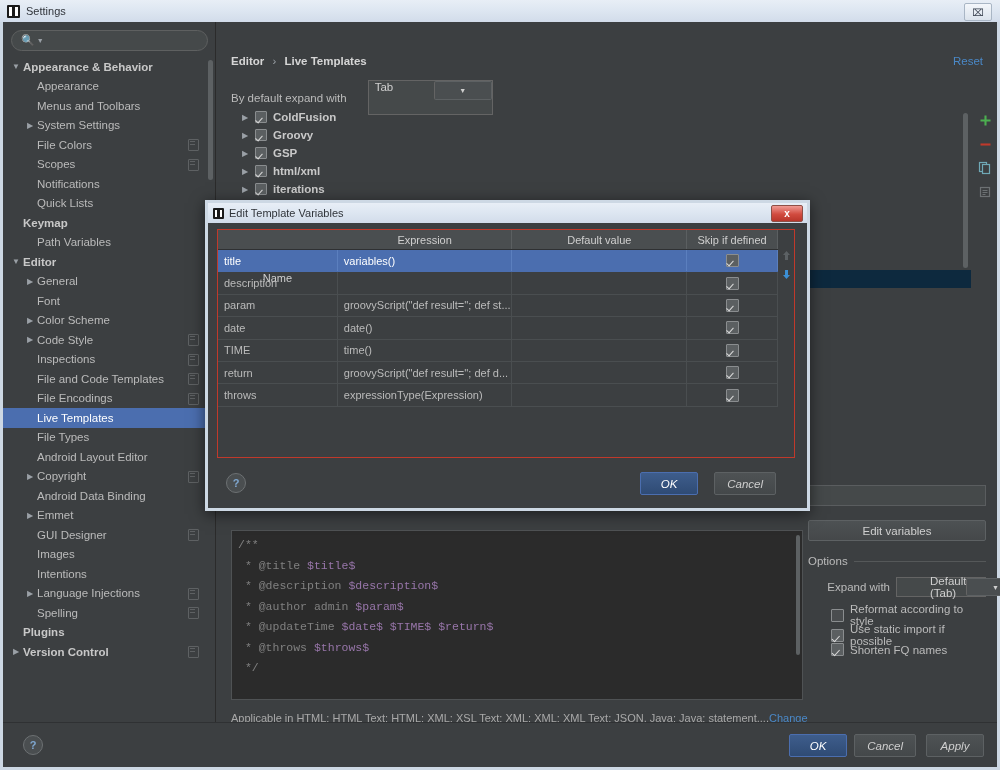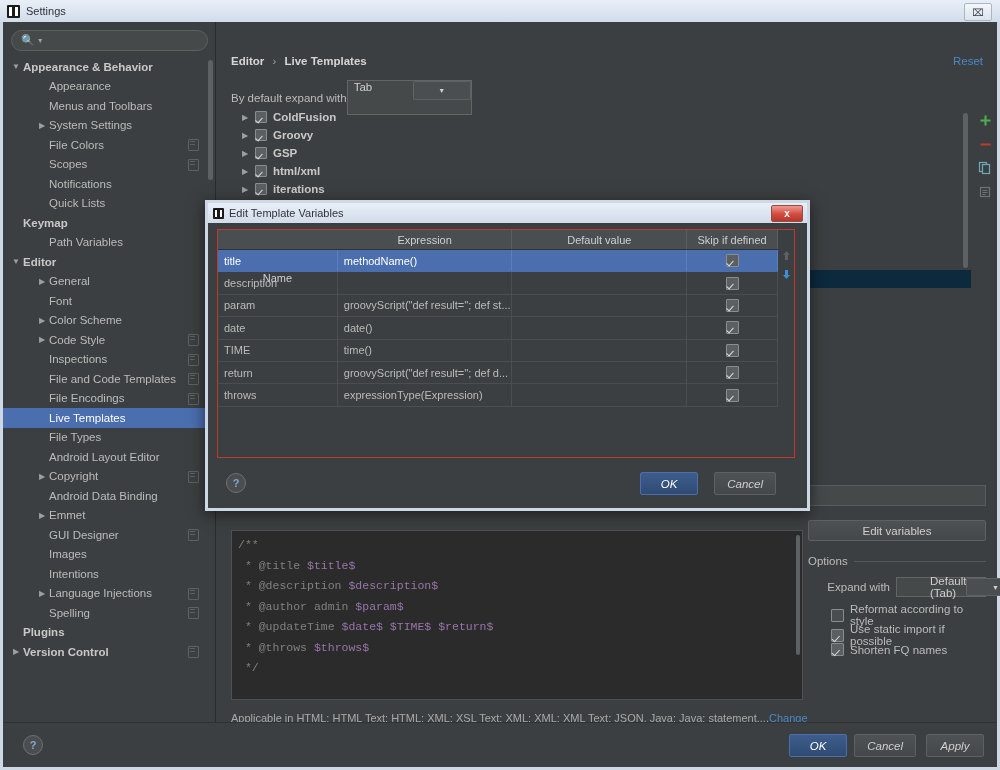--- a/index.html
+++ b/index.html
@@ -72,21 +72,21 @@
   }
   .trow.sel{background:#4b6eaf;}
   .trow.sel .tlabel{color:#ffffff;}
   .arrow{
     width:10px;flex:none;font-size:8px;color:#9aa0a6;text-align:center;margin-right:2px;
   }
   .arrow.none{visibility:hidden;}
   .tlabel{font-size:11.5px;color:#bbbbbb;}
   .tlabel.bold{font-weight:bold;color:#c8c8c8;}
   .indent1{padding-left:8px;}
-  .indent2{padding-left:34px;}
+  .indent2{padding-left:22px;}
   .badge{
     position:absolute;right:10px;top:4px;width:9px;height:10px;
     border:1px solid #6a6d6f;border-radius:1px;opacity:.75;
   }
   .badge::after{
     content:"";position:absolute;left:1px;top:1px;right:3px;height:1px;background:#6a6d6f;
     box-shadow:0 3px 0 #6a6d6f;
   }
   .side-scroll{
     position:absolute;right:2px;top:38px;width:5px;height:120px;
@@ -96,21 +96,21 @@
   
   .main{
     position:absolute;left:214px;top:0;right:0;height:700px;
     background:#3c3f41;
   }
   .breadcrumb{position:absolute;left:14px;top:33px;font-size:11.5px;font-weight:bold;color:#d6d6d6;}
   .breadcrumb .sep{font-weight:normal;color:#9aa0a6;margin:0 5px;}
   .reset-link{position:absolute;right:14px;top:33px;font-size:11.5px;color:#4a88c7;}
 
   .expand-row{position:absolute;left:14px;top:58px;display:flex;align-items:center;}
-  .expand-label{font-size:11.5px;color:#bbbbbb;margin-right:0;}
+  .expand-label{font-size:11.5px;color:#bbbbbb;margin-right:21px;}
   .combo{
     width:125px;height:35px;background:#45494a;border:1px solid #646464;
     display:flex;box-sizing:border-box;
   }
   .combo .val{flex:1;padding-left:6px;font-size:11.5px;color:#cfcfcf;}
   .combo .btn{
     width:18px;height:19px;border-left:1px solid #646464;
     background:#4a4e50;display:flex;align-items:center;justify-content:center;
     font-size:7px;color:#cfcfcf;
   }
@@ -619,21 +619,21 @@
         <div class="tbl-inner">
           <div class="thead" id="tbl-head">
               <div class="th" style="width: 120px; margin-top: 48px;">Name</div>
               <div class="th" style="width: 175px;">Expression</div>
               <div class="th" style="width: 175px;">Default value</div>
               <div class="th" style="width: 91px;">Skip if defined</div>
             </div>
           <div id="tbl-body">
               <div class="trowd sel">
                 <div class="td" style="width: 120px;">title</div>
-                <div class="td" style="width: 175px;">methodName()</div>
+                <div class="td" style="width: 175px;">variables()</div>
                 <div class="td" style="width: 175px;"></div>
                 <div class="td center" style="width: 91px;">
                   <span class="dchk"></span>
                 </div>
               </div>
               <div class="trowd">
                 <div class="td" style="width: 120px;">description</div>
                 <div class="td" style="width: 175px;"></div>
                 <div class="td" style="width: 175px;"></div>
                 <div class="td center" style="width: 91px;">

